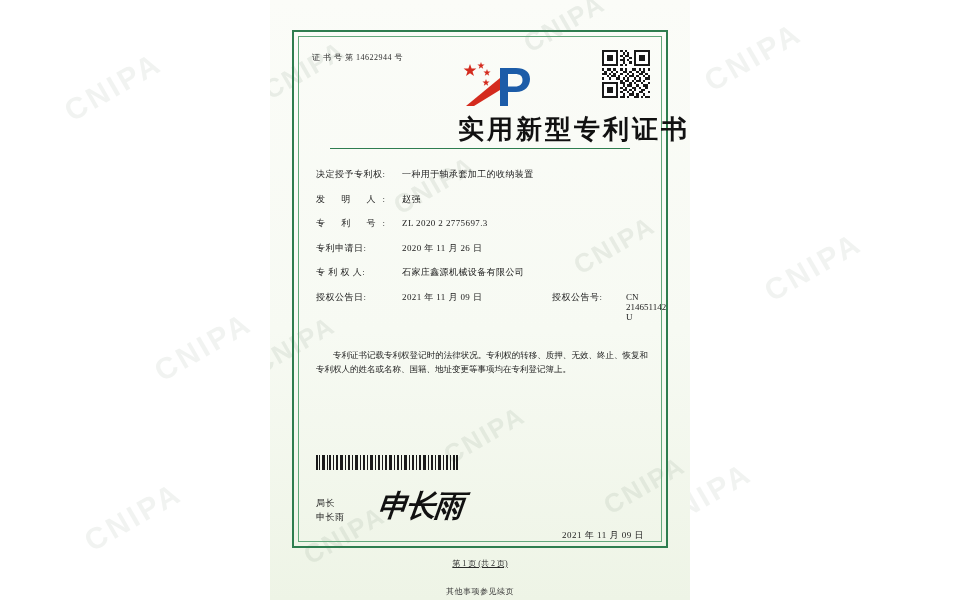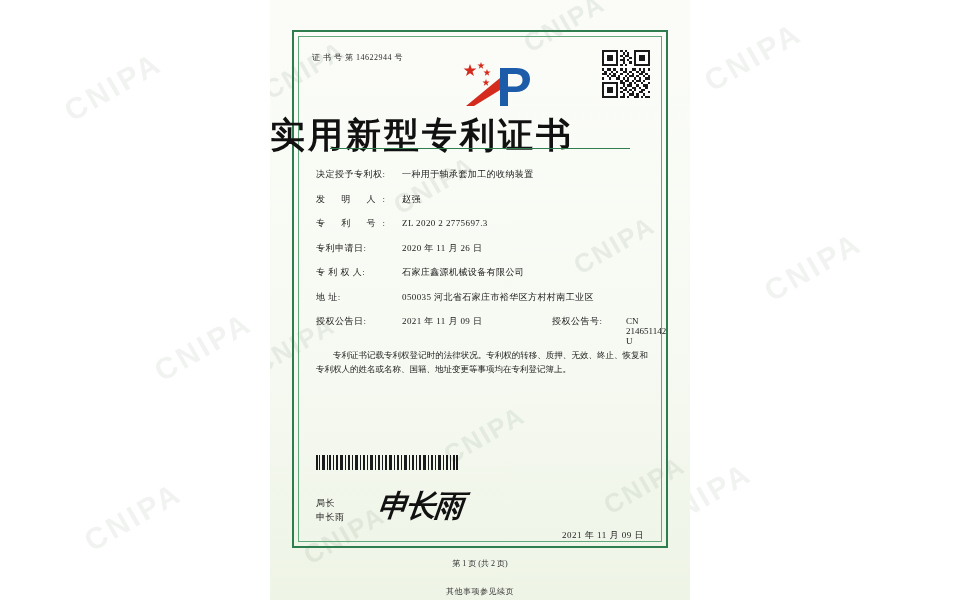--- a/index.html
+++ b/index.html
@@ -117,22 +117,22 @@
     top: 50px;
     width: 48px;
     height: 48px;
   }
 
   .title {
     position: absolute;
     left: 0;
     right: 0;
     top: 112px;
-    text-align: left;
-    font-size: 35px;
+    text-align: right;
+    font-size: 26px;
     font-weight: bold;
     letter-spacing: 3px;
     color: #111;
     font-family: "DejaVu Sans", sans-serif;
   }
   .title-rule {
     position: absolute;
     left: 60px;
     right: 60px;
     top: 148px;
@@ -227,20 +227,21 @@
   }
 
   .page-num {
     position: absolute;
     left: 0;
     right: 0;
     top: 558px;
     text-align: center;
     font-size: 8px;
     color: #2b2b2b;
+    text-decoration: underline;
   }
   .footnote {
     position: absolute;
     left: 0;
     right: 0;
     top: 586px;
     text-align: center;
     font-size: 8px;
     color: #3a3a3a;
     letter-spacing: 0.5px;
@@ -423,24 +424,20 @@
         <div class="fvalue">ZL 2020 2 2775697.3</div>
       </div>
       <div class="frow">
         <div class="flabel">专利申请日:</div>
         <div class="fvalue">2020 年 11 月 26 日</div>
       </div>
       <div class="frow">
         <div class="flabel">专 利 权 人:</div>
         <div class="fvalue">石家庄鑫源机械设备有限公司</div>
       </div>
-      <div class="frow">
-        <div class="flabel">地      址:</div>
-        <div class="fvalue">050035 河北省石家庄市裕华区方村村南工业区</div>
-      </div>
       <div class="frow split">
         <div class="flabel">授权公告日:</div>
         <div class="fvalue">2021 年 11 月 09 日</div>
         <div class="flabel2">授权公告号:</div>
         <div class="fvalue2">CN 214651142 U</div>
       </div>
     </div>
 
     <div class="paras">
       <p>专利证书记载专利权登记时的法律状况。专利权的转移、质押、无效、终止、恢复和专利权人的姓名或名称、国籍、地址变更等事项均在专利登记簿上。</p>

